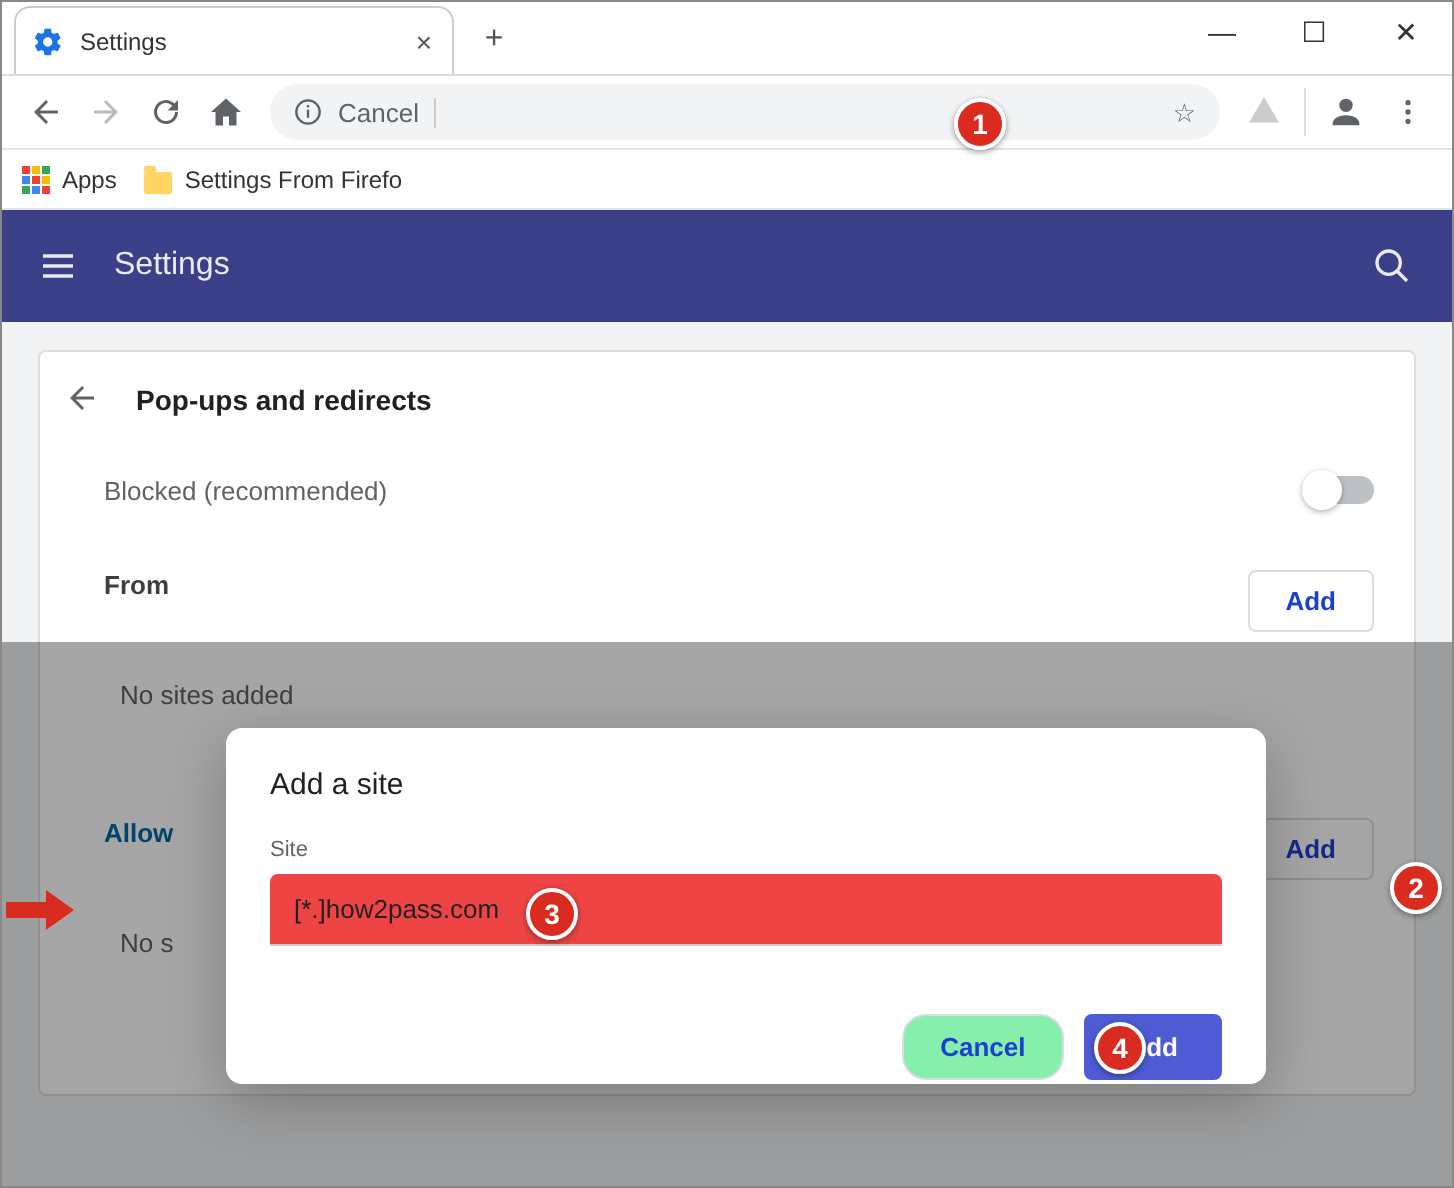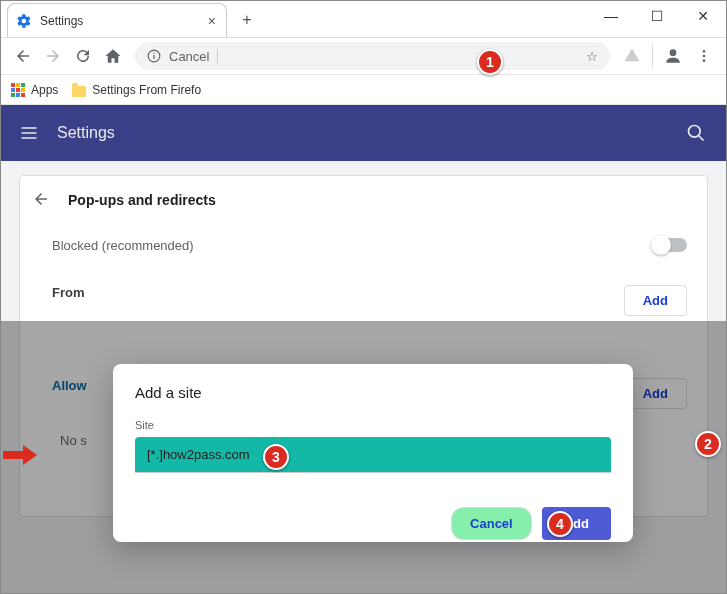--- a/index.html
+++ b/index.html
@@ -52,21 +52,21 @@
   .subrow { padding: 8px 40px; font-size: 13px; color: #5f6368; }
   .btn-outline { border: 1px solid #dadce0; background: #fff; color: #1a3fd1; font-weight: 600; font-size: 13px; padding: 7px 18px; border-radius: 4px; }
   .toggle { width: 34px; height: 14px; background: #bdc1c6; border-radius: 7px; position: relative; }
   .toggle::after { content: ''; position: absolute; left: -2px; top: -3px; width: 20px; height: 20px; background: #fff; border-radius: 50%; box-shadow: 0 1px 3px rgba(0,0,0,0.3); }
 
   
   .overlay { position: absolute; left: 0; right: 0; bottom: 0; top: 160px; background: rgba(0,0,0,0.35); }
   .modal { position: absolute; left: 112px; top: 363px; width: 520px; background: #fff; border-radius: 8px; box-shadow: 0 8px 30px rgba(0,0,0,0.25); padding: 20px 22px 2px; }
   .modal h3 { font-size: 15px; font-weight: 500; color: #202124; margin-bottom: 18px; }
   .modal .lbl { font-size: 11px; color: #5f6368; margin-bottom: 6px; }
-  .modal input { width: 100%; background: #14b8a6; border: none; border-bottom: 1px solid #ccc; padding: 10px 12px; font-size: 13px; color: #202124; border-radius: 4px 4px 0 0; outline: none; }
+  .modal input { width: 100%; background: #ef4444; border: none; border-bottom: 1px solid #ccc; padding: 10px 12px; font-size: 13px; color: #202124; border-radius: 4px 4px 0 0; outline: none; }
   .modal .actions { display: flex; justify-content: flex-end; gap: 10px; margin-top: 34px; }
   .btn-text { border: 1px solid #dadce0; background: #86efac; color: #1a3fd1; font-weight: 600; font-size: 13px; padding: 8px 18px; border-radius: 12px; }
   .btn-primary { background: #4f5bd5; color: #fff; border: none; font-weight: 600; font-size: 13px; padding: 8px 22px; border-radius: 4px; }
 
   
   .marker { position: absolute; width: 26px; height: 26px; background: #d92b1f; border: 2px solid #fff; border-radius: 50%; color: #fff; font-weight: 700; font-size: 14px; display: flex; align-items: center; justify-content: center; box-shadow: 0 1px 3px rgba(0,0,0,0.4); z-index: 100; }
   .arrow { position: absolute; left: 2px; top: 444px; z-index: 100; }
 
   svg { display: block; }
 </style>
@@ -190,20 +190,21 @@
       <span>Pop-ups and redirects</span>
     </div>
     <div class="row">
       <span>Blocked (recommended)</span>
       <div class="toggle"></div>
     </div>
     <div class="row">
       <span style="font-weight:600;color:#3c4043">From</span>
       <button class="btn-outline">Add</button>
     </div>
+    <div class="subrow">No sites added</div>
     <div style="height:30px"></div>
     <div class="row">
       <span style="font-weight:600;color:#0369a1">Allow</span>
       <button class="btn-outline">Add</button>
     </div>
     <div class="subrow">No s</div>
     <div style="height:60px"></div>
   </div>
 
   <div class="overlay"></div>

